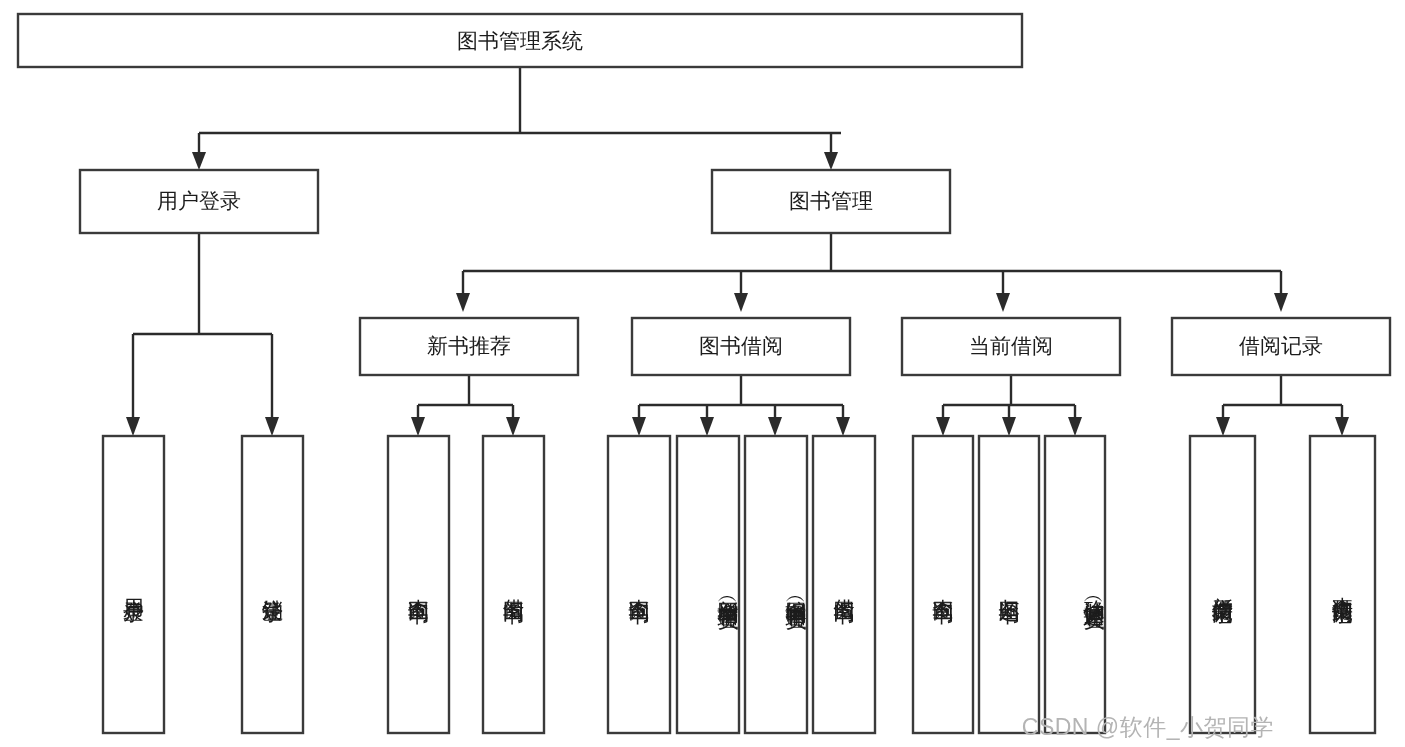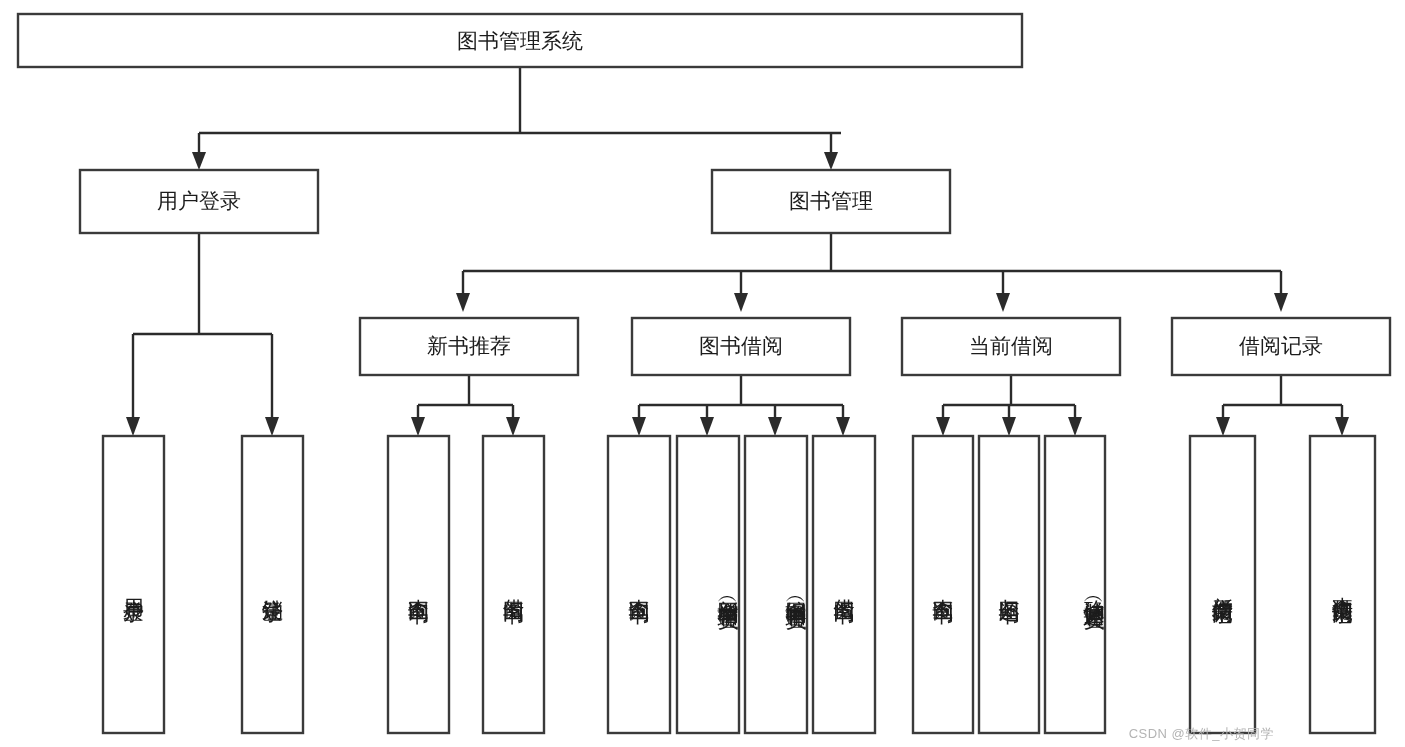--- a/index.html
+++ b/index.html
@@ -66,21 +66,21 @@
     pointer-events: none;
   }
   .node-label-v.centered {
     align-items: center;
   }
   #watermark {
     position: absolute;
     right: 8px;
     bottom: 4px;
     font-family: "Liberation Sans", "DejaVu Sans", sans-serif;
-    font-size: 13px;
+    font-size: 23px;
     color: #b4b4b4;
     white-space: nowrap;
     letter-spacing: 0.5px;
   }
 </style>
 </head>
 <body>
 
 <div id="diagram-root">
 

